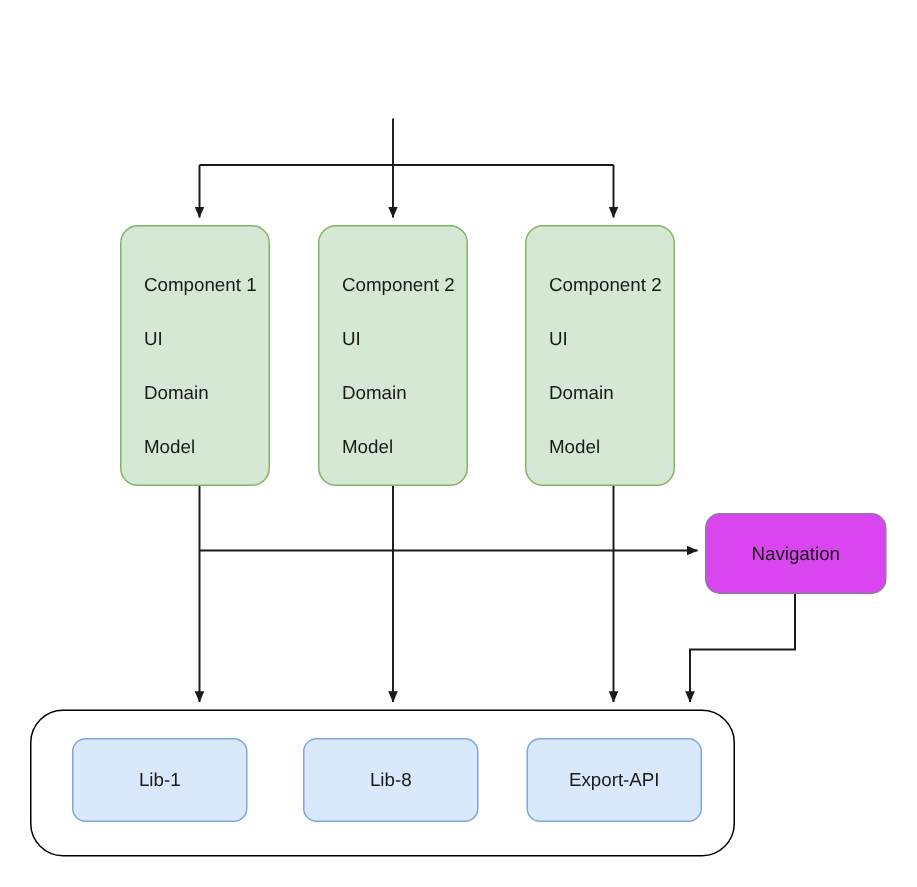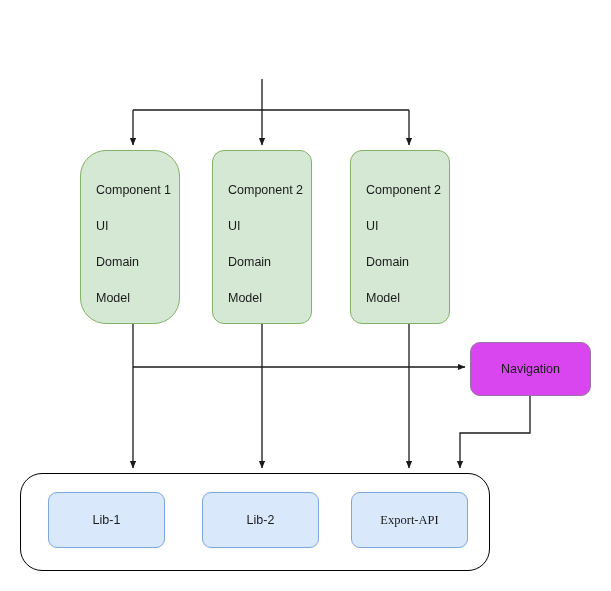--- a/index.html
+++ b/index.html
@@ -59,21 +59,21 @@
     display: block;
     padding: 32px 0 0 15px;
   }
   .node-component .line {
     display: block;
     font-size: 12.5px;
     color: #1a1a1a;
     margin-bottom: 21px;
     white-space: nowrap;
   }
-  .comp-1 { left: 80px; border-radius: 26px; }
+  .comp-1 { left: 80px; }
   .comp-2 { left: 212px; }
   .comp-3 { left: 350px; }
   
   .node-navigation {
     left: 470px;
     top: 342px;
     width: 121px;
     height: 54px;
     background: #d946ef;
     border: 1.2px solid #9673a6;
@@ -94,21 +94,21 @@
   .node-lib {
     width: 117px;
     height: 56px;
     top: 492px;
     background: #dae8fc;
     border: 1.1px solid #7ea6e0;
     border-radius: 9px;
   }
   .lib-1 { left: 48px; }
   .lib-2 { left: 202px; }
-  .lib-3 { left: 351px; font-family: Liberation Serif, serif; }
+  .lib-3 { left: 351px; }
 </style>
 </head>
 <body>
 
 <div id="canvas">
 
   <svg class="edges" viewBox="0 0 611 591" xmlns="http://www.w3.org/2000/svg">
     <defs>
       <marker id="arrowhead" markerWidth="9" markerHeight="9" refX="7.2" refY="3.2" orient="auto" markerUnits="userSpaceOnUse">
         <path d="M0,0 L7.6,3.2 L0,6.4 z" fill="#1a1a1a"></path>
@@ -162,19 +162,19 @@
   <div class="node node-navigation">
     <span>Navigation</span>
   </div>
 
   <div class="node node-container"></div>
 
   <div class="node node-lib lib-1">
     <span>Lib-1</span>
   </div>
   <div class="node node-lib lib-2">
-    <span>Lib-2</span>
+    <span>Lib-8</span>
   </div>
   <div class="node node-lib lib-3">
     <span>Export-API</span>
   </div>
 
 </div>
 
 </body></html>

